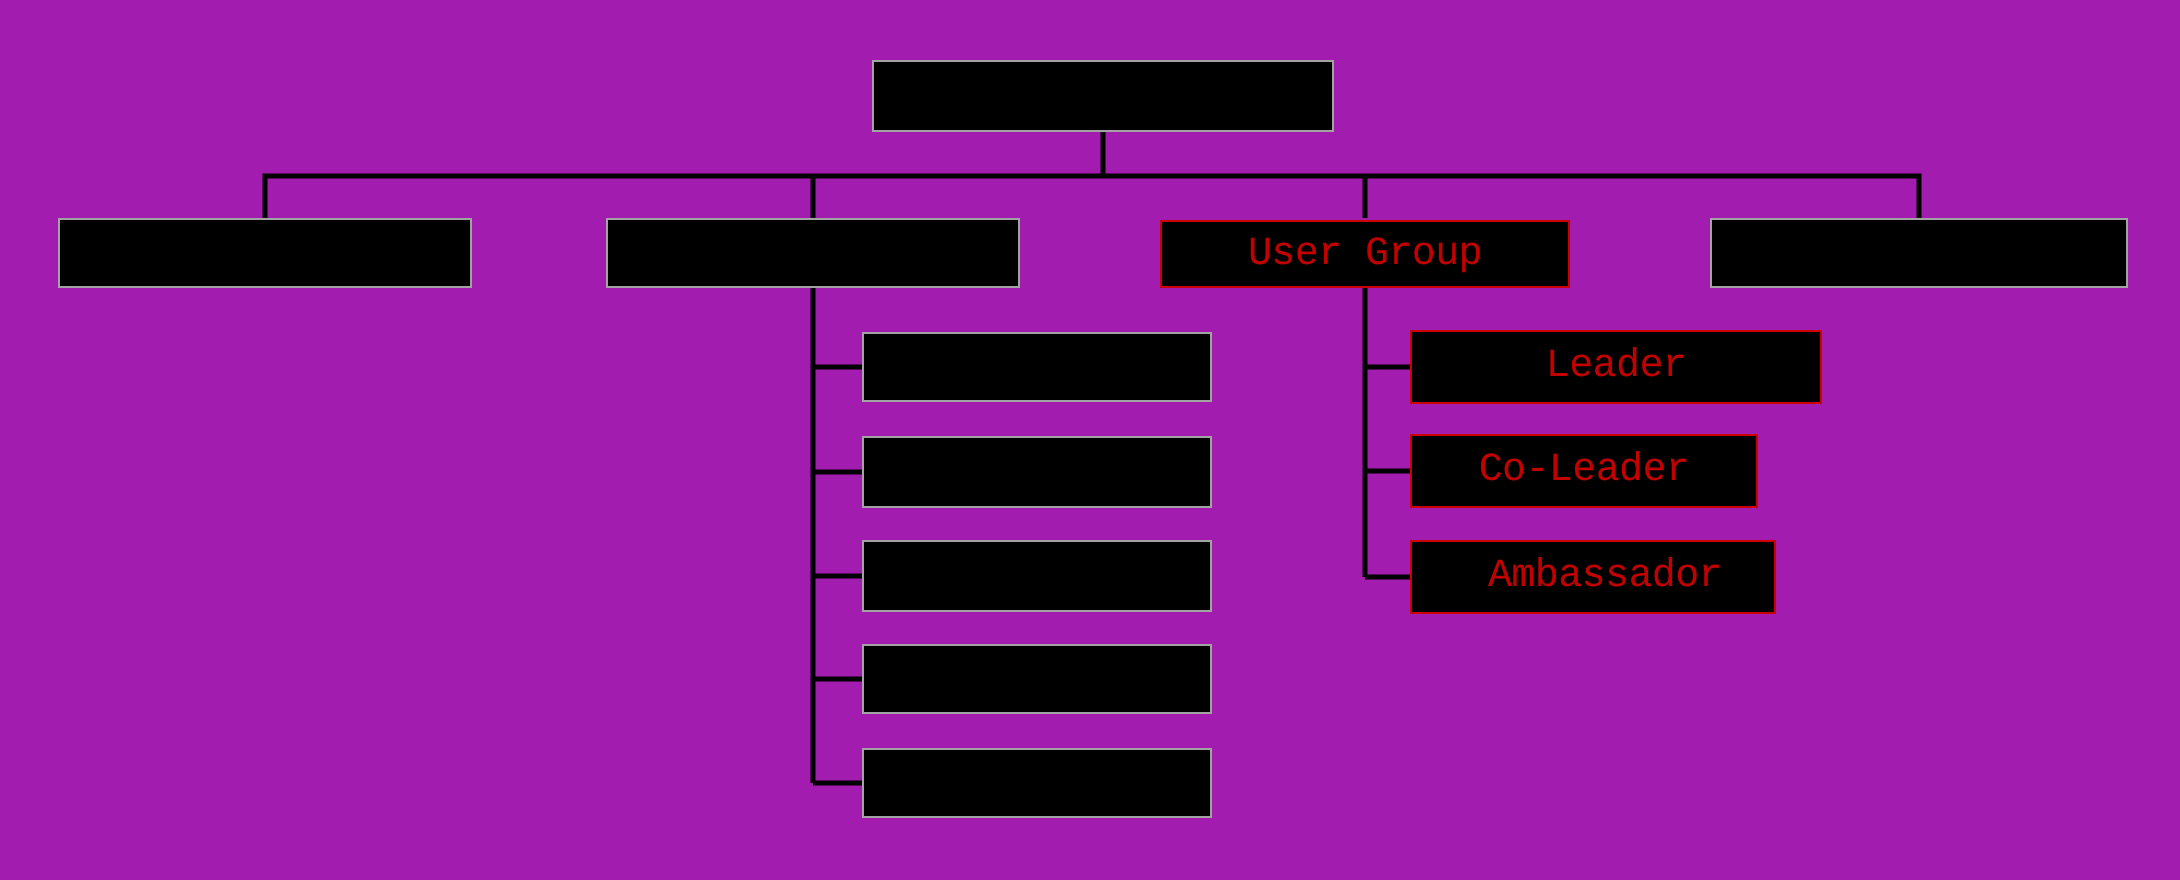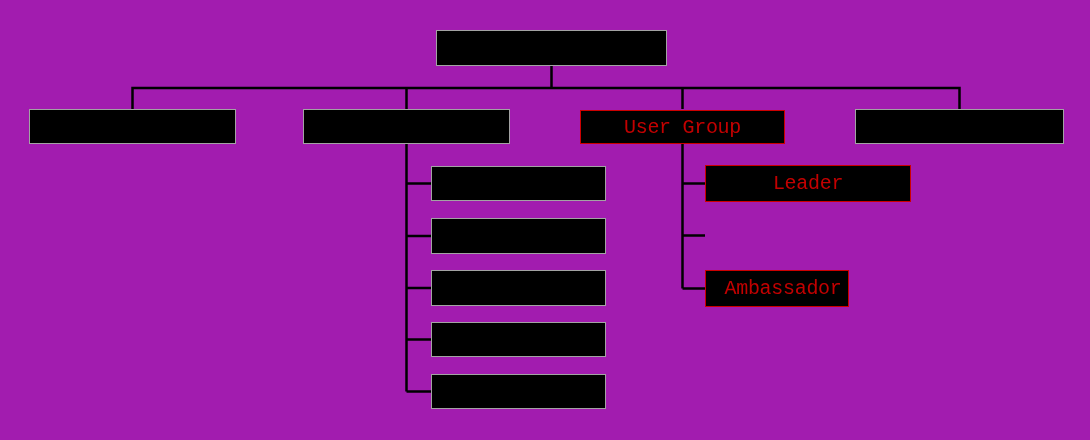--- a/index.html
+++ b/index.html
@@ -76,21 +76,24 @@
   <div class="box" style="left:431px; top:322px; width:175px; height:35px;">
     <span></span>
   </div>
   <div class="box" style="left:431px; top:374px; width:175px; height:35px;">
     <span></span>
   </div>
 
   <div class="box hl" style="left:705px; top:165px; width:206px; height:37px;">
     <span>Leader</span>
   </div>
-  <div class="box hl" style="left:705px; top:270px; width:144px; height:37px;padding-left:12px;">
+  <div class="box hl" style="left:705px; top:217px; width:174px; height:37px;">
+    <span>Co-Leader</span>
+  </div>
+  <div class="box hl" style="left:705px; top:270px; width:183px; height:37px;padding-left:12px;">
     <span>Ambassador</span>
   </div>
 
   <svg class="connectors" width="1090" height="440" viewBox="0 0 1090 440">
 
     <path d="M551.5 66 V88 M132.5 109 V88 H959.5 V109 M406.5 88 V109 M682.5 88 V109" stroke="#000000" stroke-width="2.5" fill="none"></path>
 
     <path d="M406.5 144 V391.5 M406.5 183.5 H431 M406.5 236 H431 M406.5 288 H431 M406.5 339.5 H431 M406.5 391.5 H431" stroke="#000000" stroke-width="2.5" fill="none"></path>
 
     <path d="M682.5 144 V288.5 M682.5 183.5 H705 M682.5 235.5 H705 M682.5 288.5 H705" stroke="#000000" stroke-width="2.5" fill="none"></path>

